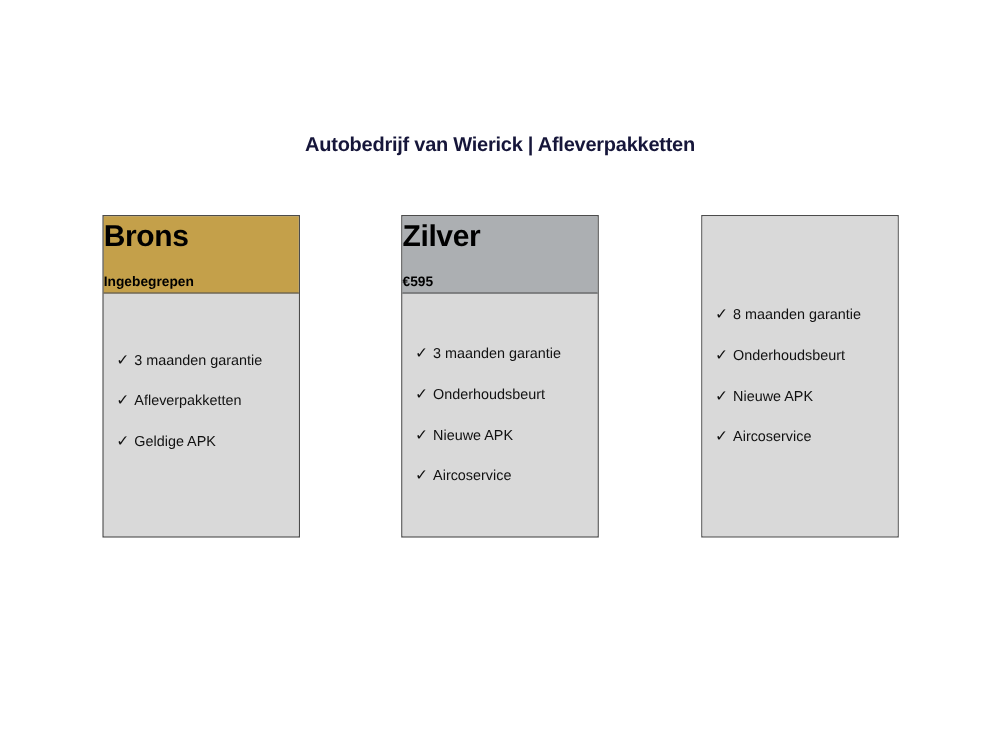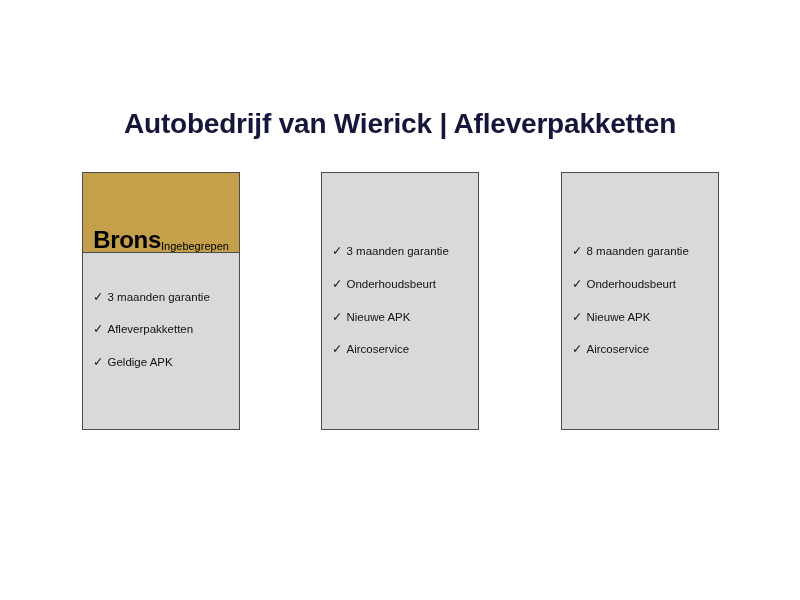--- a/index.html
+++ b/index.html
@@ -22,21 +22,21 @@
     height: 600px;
     background: #ffffff;
   }
 
   #page-title {
     position: absolute;
     left: 0;
     top: 108px;
     width: 800px;
     text-align: center;
-    font-size: 28px;
+    font-size: 16px;
     font-weight: bold;
     color: #16163a;
     letter-spacing: -0.2px;
     white-space: nowrap;
   }
 
   .pkg-card {
     position: absolute;
     top: 172px;
     width: 158px;
@@ -46,45 +46,45 @@
     background: #d9d9d9;
     display: flex;
     flex-direction: column;
   }
 
   #card-brons { left: 82px; }
   #card-zilver { left: 321px; }
   #card-goud  { left: 561px; }
 
   .card-header {
-    height: 80px;
+    height: 62px;
     box-sizing: border-box;
     border-bottom: 1px solid #4c4c4c;
     display: flex;
-    flex-direction: row;
-    align-items: flex-end;
+    flex-direction: column;
+    align-items: flex-start;
     justify-content: center;
     padding-top: 2px;
   }
 
   .card-header.bronze { background: #c4a04a; }
   .card-header.silver { background: #acafb2; }
   .card-header.gold   { background: #d79c0c; }
 
   .card-title {
     font-size: 24px;
     font-weight: bold;
     color: #000000;
     line-height: 1.05;
     letter-spacing: -0.3px;
   }
 
   .card-subtitle {
     font-size: 11px;
-    font-weight: normal;
+    font-weight: bold;
     color: #000000;
     margin-top: 18px;
     line-height: 1.1;
   }
 
   .card-body {
     flex: 1;
     background: #d9d9d9;
     display: flex;
     flex-direction: column;
@@ -143,20 +143,24 @@
         <span>Afleverpakketten</span>
       </div>
       <div class="feature-row">
         <span class="feature-check">✓</span>
         <span>Geldige APK</span>
       </div>
     </div>
   </div>
 
   <div class="pkg-card" id="card-zilver">
+    <div class="card-header silver">
+      <div class="card-title">Zilver</div>
+      <div class="card-subtitle">€595</div>
+    </div>
     <div class="card-body">
       <div class="feature-row">
         <span class="feature-check">✓</span>
         <span>3 maanden garantie</span>
       </div>
       <div class="feature-row">
         <span class="feature-check">✓</span>
         <span>Onderhoudsbeurt</span>
       </div>
       <div class="feature-row">

